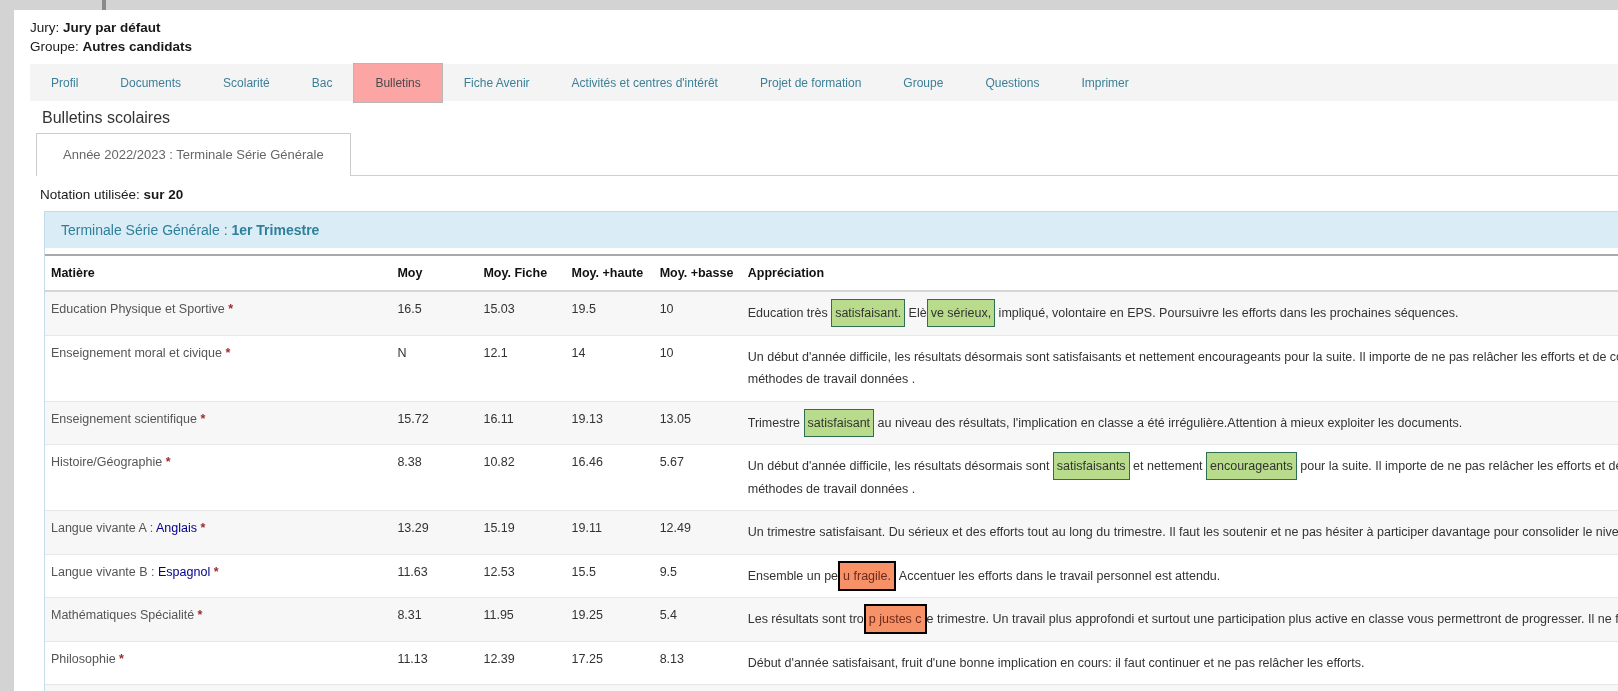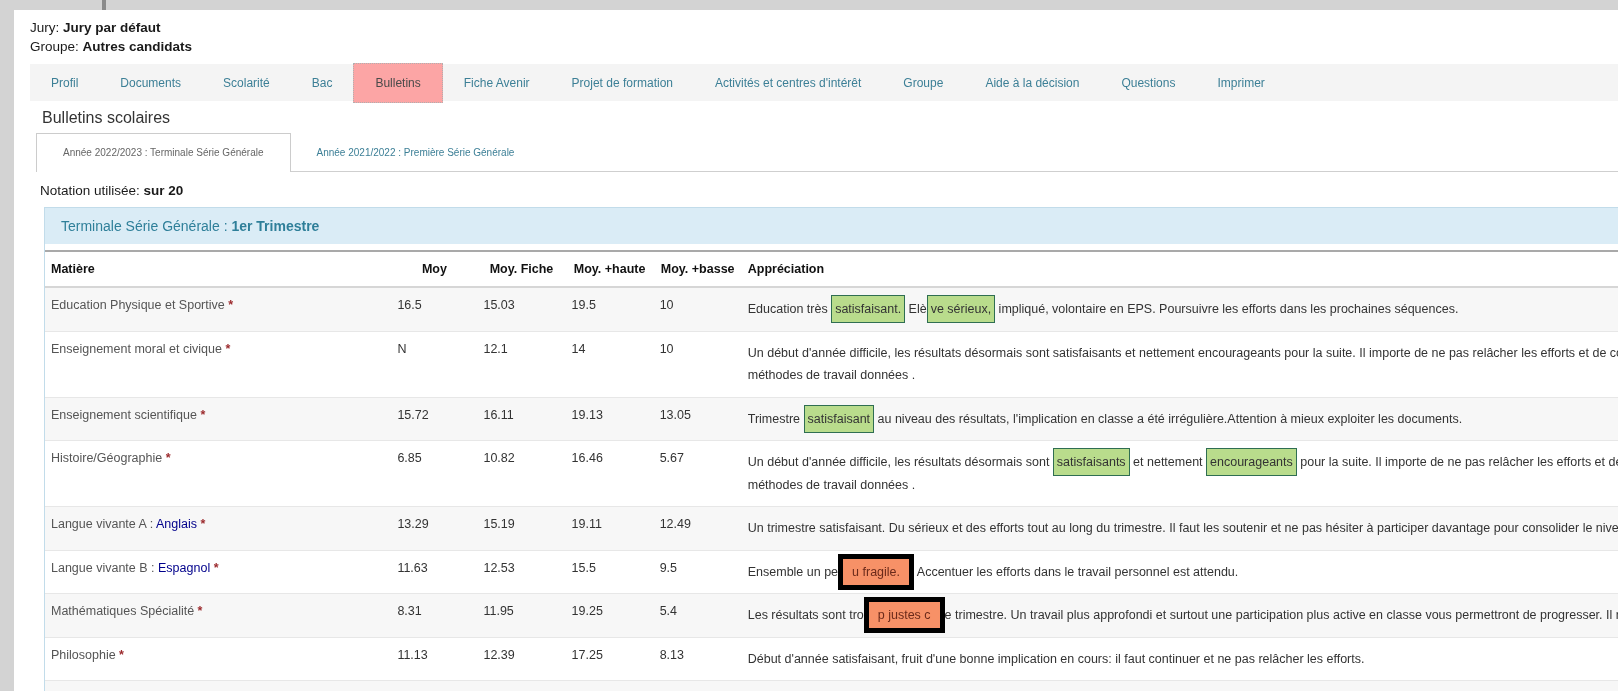--- a/index.html
+++ b/index.html
@@ -30,60 +30,60 @@
     background:#fca5a5; color:#4a4a4a;
     border:1px dotted #b0b0b0; margin:-3px 0; padding:12px 21px;
   }
 
   .page-title { font-size:16px; color:#333; margin:8px 0 6px 12px; }
 
   .year-tabs {
     display:flex; align-items:flex-end; margin-left:6px; width:1852px;
     border-bottom:1px solid #cfcfcf;
   }
-  .year-tab { font-size:10px; padding:13px 26px; white-space:nowrap; cursor:pointer; }
+  .year-tab { font-size:13px; padding:13px 26px; white-space:nowrap; cursor:pointer; }
   .year-tab.active {
     color:#666; background:#fff; border:1px solid #ccc; border-bottom:none;
     margin-bottom:-1px; padding-bottom:14px;
   }
   .year-tab.inactive { color:#3c7f96; }
 
   .notation { font-size:13.5px; color:#1a1a1a; margin:11px 0 9px 10px; }
   .notation b { font-weight:bold; }
 
   .panel {
     margin-left:14px; width:1840px; border:1px solid #c2dcea; background:#fff;
     padding-bottom:2px;
   }
   .panel-header {
     background:#daecf6; color:#2e7f99; font-size:14px; padding:10px 16px;
   }
   .panel-header b { font-weight:bold; }
 
   table { border-collapse:collapse; width:100%; margin-top:6px; font-size:12.5px; table-layout:fixed; }
   thead th {
-    font-weight:bold; color:#111; text-align:center; padding:10px 6px;
+    font-weight:bold; color:#111; text-align:left; padding:10px 6px;
     border-top:2px solid #a9a9a9; border-bottom:2px solid #d6d6d6; background:#fff;
     white-space:nowrap;
   }
   thead th.col-subject { text-align:left; padding-left:6px; }
   thead th.col-app { text-align:left; }
   tbody tr:nth-child(odd) { background:#f7f7f7; }
   tbody tr:nth-child(even) { background:#ffffff; }
   tbody td {
     border-bottom:1px solid #e7e7e7; padding:10px 6px; vertical-align:top; color:#333;
   }
   td.num { text-align:left; }
   td.subject-cell { color:#555; }
   .lang { color:#00008b; }
   .star { color:#9c2b2e; font-weight:bold; }
   td.app-cell { overflow:visible; }
   .app-line { white-space:nowrap; line-height:1.8; color:#333; }
   .hl-green  { background:#b9dc8c; border:1px solid #2f6e52; padding:6px 3px; }
-  .hl-orange { background:#f79167; border:5px solid #000000; padding:6px 9px; color:#6b2a1a; }
+  .hl-orange { background:#f79167; border:2px solid #000000; padding:6px 3px; color:#6b2a1a; }
 </style>
 </head>
 <body>
 
 <div class="top-artifact"></div>
 
 <div class="card">
 
   <div class="meta">
     <span>Jury:</span>
@@ -94,33 +94,31 @@
     <b>Autres candidats</b>
   </div>
 
   <div class="tabbar">
       <div class="tab">Profil</div>
       <div class="tab">Documents</div>
       <div class="tab">Scolarité</div>
       <div class="tab">Bac</div>
       <div class="tab active">Bulletins</div>
       <div class="tab">Fiche Avenir</div>
+      <div class="tab">Activités et centres d'intérêt</div>
       <div class="tab">Projet de formation</div>
-      <div class="tab">Activités et centres d'intérêt</div>
       <div class="tab">Groupe</div>
-      <div class="tab">Aide à la décision</div>
       <div class="tab">Questions</div>
       <div class="tab">Imprimer</div>
     </div>
 
   <div class="page-title">Bulletins scolaires</div>
 
   <div class="year-tabs">
       <div class="year-tab active">Année 2022/2023 : Terminale Série Générale</div>
-      <div class="year-tab inactive">Année 2021/2022 : Première Série Générale</div>
     </div>
 
   <div class="notation">
     <span>Notation utilisée:</span>
     <b>sur 20</b>
   </div>
 
   <div class="panel">
     <div class="panel-header">
       <span>Terminale Série Générale : </span><b>1er Trimestre</b>
@@ -172,21 +170,21 @@
             <td class="num">15.72</td>
             <td class="num">16.11</td>
             <td class="num">19.13</td>
             <td class="num">13.05</td>
             <td class="app-cell">
               <div class="app-line"><span>Trimestre </span><span class="hl-green">satisfaisant</span><span> au niveau des résultats, l'implication en classe a été irrégulière.Attention à mieux exploiter les documents.</span></div>
             </td>
           </tr>
           <tr>
             <td class="subject-cell"><span>Histoire/Géographie </span><span class="star">*</span></td>
-            <td class="num">6.85</td>
+            <td class="num">8.38</td>
             <td class="num">10.82</td>
             <td class="num">16.46</td>
             <td class="num">5.67</td>
             <td class="app-cell">
               <div class="app-line"><span>Un début d'année difficile, les résultats désormais sont </span><span class="hl-green">satisfaisants</span><span> et nettement </span><span class="hl-green">encourageants</span><span> pour la suite. Il importe de ne pas relâcher les efforts et de continuer à appliquer les</span></div>
               <div class="app-line"><span>méthodes de travail données .</span></div>
             </td>
           </tr>
           <tr>
             <td class="subject-cell"><span>Langue vivante A : </span><span class="lang">Anglais</span><span> </span><span class="star">*</span></td>

